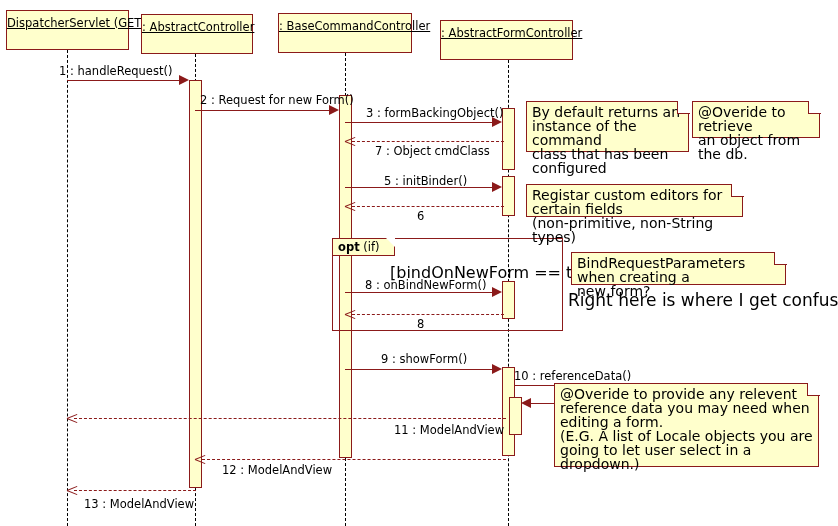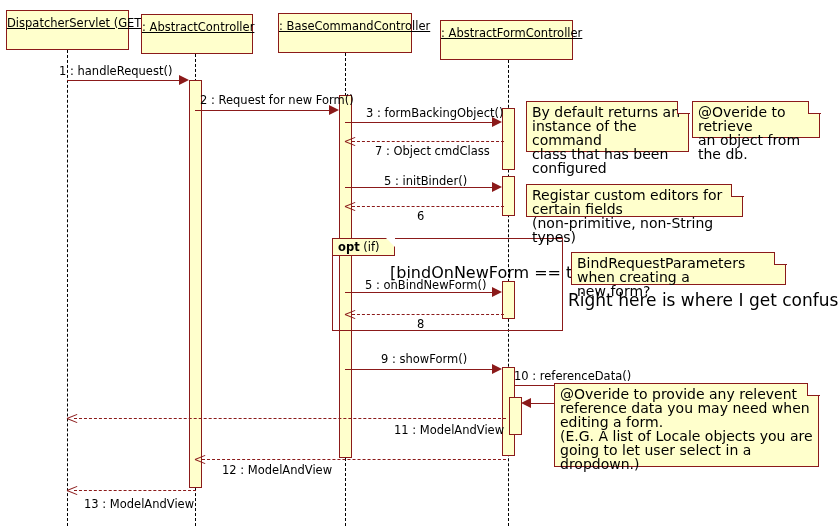--- a/index.html
+++ b/index.html
@@ -237,21 +237,21 @@
 
   <div class="frag" style="left:332px; top:238px; width:231px; height:93px;">
     <div class="frag-tag">
       <span class="kw">opt</span><span>&nbsp;</span><span>(if)</span>
     </div>
   </div>
   <div class="guard" style="left:390px; top:263px;">[bindOnNewForm == true]</div>
 
   <div class="msg-line" style="left:345px; top:292px; width:148px;"></div>
   <div class="arrow-r" style="left:492px; top:287px;"></div>
-  <div class="msg-label" style="left:365px; top:278px;">5 : onBindNewForm()</div>
+  <div class="msg-label" style="left:365px; top:278px;">8 : onBindNewForm()</div>
 
   <div class="msg-line ret" style="left:352px; top:314px; width:152px;"></div>
   <div class="arrow-open-l" style="left:345px; top:308px;">
       <i></i>
       <b></b>
     </div>
   <div class="msg-label" style="left:417px; top:317px;">8</div>
 
   <div class="msg-line" style="left:345px; top:369px; width:148px;"></div>
   <div class="arrow-r" style="left:492px; top:364px;"></div>

